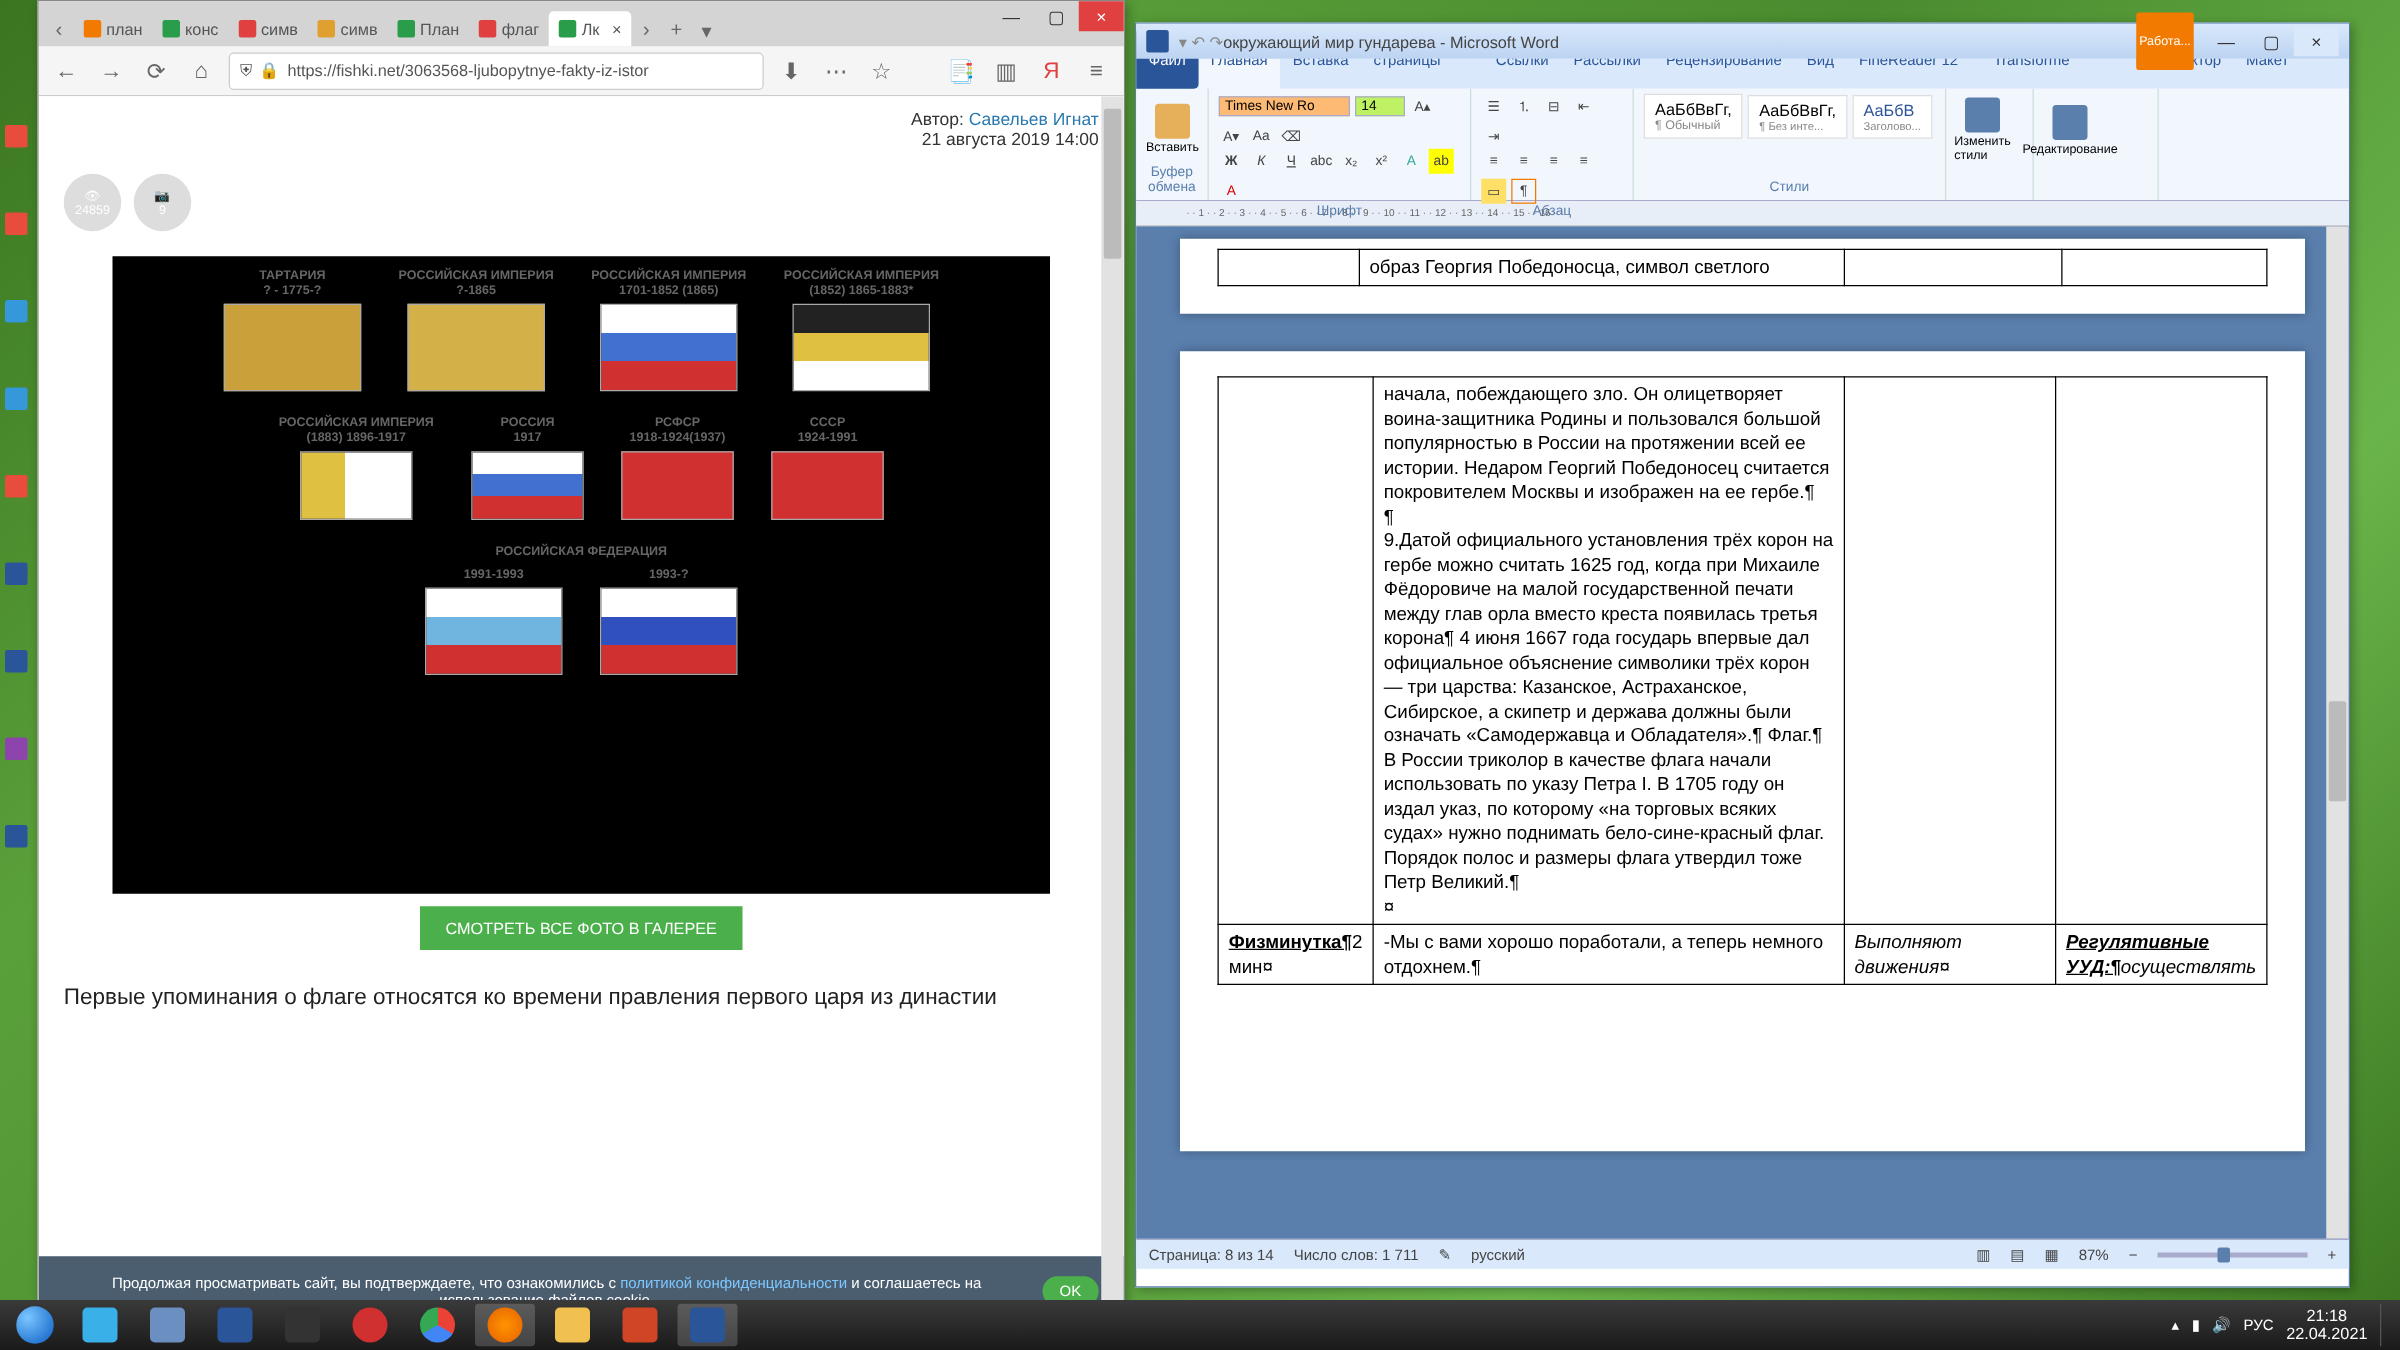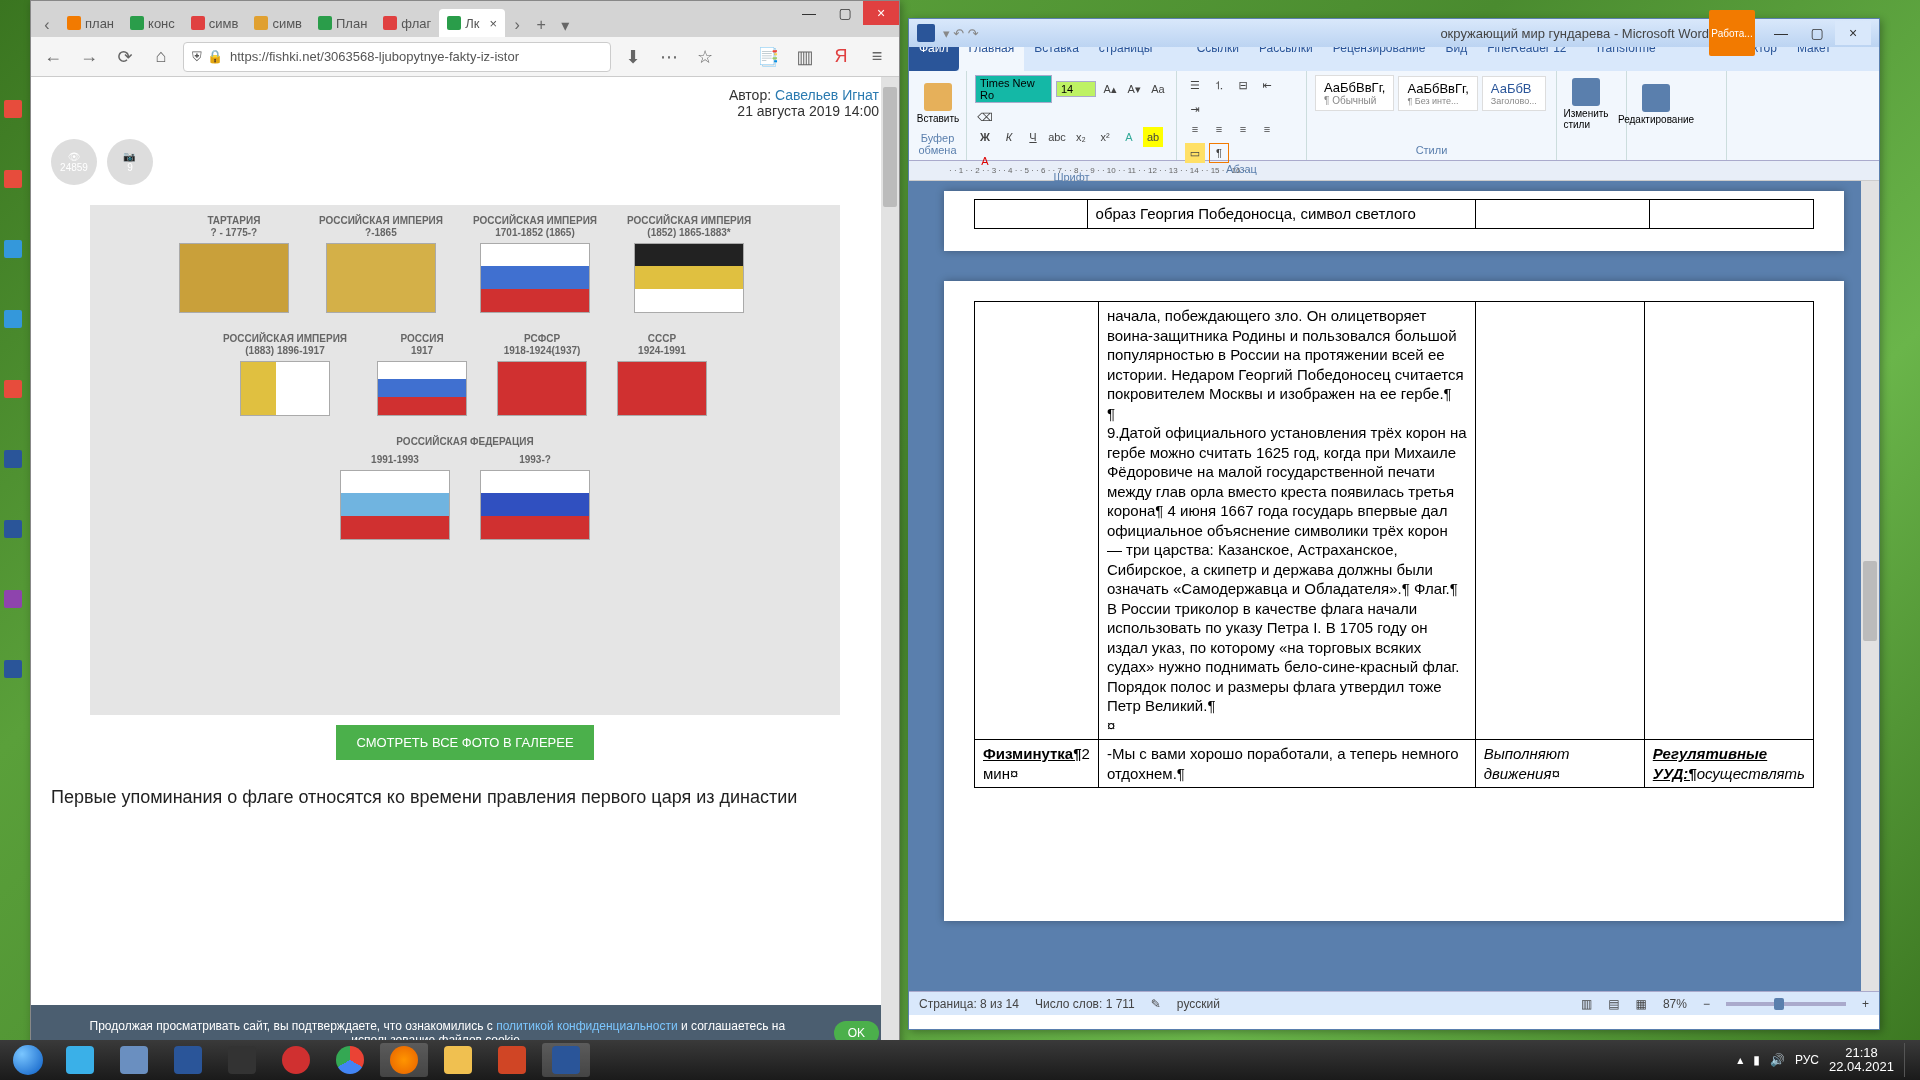--- a/index.html
+++ b/index.html
@@ -20,21 +20,21 @@
 .browser-toolbar{height:40px;background:#f5f5f5;display:flex;align-items:center;padding:0 8px;gap:8px;border-bottom:1px solid #ccc}
 .nav-btn{width:28px;height:28px;display:flex;align-items:center;justify-content:center;color:#666;border-radius:4px;font-size:18px}
 .url-bar{flex:1;height:30px;background:#fff;border:1px solid #ccc;border-radius:4px;display:flex;align-items:center;padding:0 8px;gap:6px;font-size:13px;color:#555}
 .url-bar .lock{color:#3a3}
 .browser-content{height:984px;overflow:hidden;background:#fff;padding:0 20px;position:relative}
 .article-meta{text-align:right;font-size:14px;color:#333;padding:10px 0}
 .article-meta a{color:#2a7ab0}
 .view-badges{display:flex;gap:10px;padding:10px 0}
 .badge{width:46px;height:46px;border-radius:50%;background:#ddd;display:flex;flex-direction:column;align-items:center;justify-content:center;color:#fff;font-size:10px}
 .article-text{font-size:18px;color:#222;line-height:1.5;padding:14px 0}
-.flags-image{width:750px;height:510px;margin:10px auto;background:#e5e5e5;display:flex;flex-direction:column;align-items:center;padding:10px;font-size:11px;font-weight:bold;color:#666}
+.flags-image{width:750px;height:510px;margin:10px auto;background:#000000;display:flex;flex-direction:column;align-items:center;padding:10px;font-size:11px;font-weight:bold;color:#666}
 .flags-row{display:flex;gap:30px;justify-content:center;margin-bottom:20px}
 .flag-item{display:flex;flex-direction:column;align-items:center;gap:4px}
 .flag-lbl{font-size:10px;text-align:center;line-height:1.2}
 .flag{width:110px;height:70px;border:1px solid #aaa}
 .flag.small{width:90px;height:55px}
 .tartar{background:#c9a03a}
 .empire1{background:#d4b048}
 .empire2{background:linear-gradient(to bottom,#fff 33%,#4070d0 33% 66%,#d03030 66%)}
 .empire3{background:linear-gradient(to bottom,#222 33%,#e0c040 33% 66%,#fff 66%)}
 .empire4{background:linear-gradient(to right,#e0c040 40%,#fff 40%);position:relative}
@@ -43,34 +43,34 @@
 .ussr{background:#d03030;position:relative}
 .fed1{background:linear-gradient(to bottom,#fff 33%,#70b4e0 33% 66%,#d03030 66%)}
 .fed2{background:linear-gradient(to bottom,#fff 33%,#3050c0 33% 66%,#d03030 66%)}
 .gallery-btn{background:#4bb04b;color:#fff;padding:10px 20px;font-size:13px;border:none;display:block;margin:10px auto}
 .cookie-bar{position:absolute;bottom:0;left:0;right:0;height:56px;background:rgba(60,80,100,0.92);color:#fff;font-size:12px;display:flex;align-items:center;justify-content:center;gap:10px;padding:0 20px;text-align:center}
 .cookie-bar button{background:#4bb04b;color:#fff;border:none;padding:5px 14px;border-radius:12px;font-size:12px}
 
 .word-window{position:absolute;left:908px;top:18px;width:972px;height:1012px;background:#fff;border:1px solid #5a7fad;box-shadow:2px 2px 8px rgba(0,0,0,0.3)}
 .word-titlebar{height:28px;background:linear-gradient(to bottom,#d9e8fb,#bcd4f2);display:flex;align-items:center;padding:0 8px;font-size:13px;color:#444;position:relative}
 .word-titlebar .logo{width:18px;height:18px;background:#2a5599;border-radius:2px;margin-right:8px}
-.word-titlebar .title{flex:1;text-align:right}
+.word-titlebar .title{flex:1;text-align:left}
 .word-titlebar .badge{background:#f27a00;color:#fff;font-size:10px;padding:2px 6px;border-radius:2px}
 .word-ribbon-tabs{height:24px;background:#d9e8fb;display:flex;align-items:flex-end;font-size:12px}
 .ribbon-tab{padding:16px 10px;color:#2a5599}
 .ribbon-tab.file{background:#2a5599;color:#fff;border-radius:0 0 4px 0}
 .ribbon-tab.active{background:#f2f7fd}
 .word-ribbon{height:90px;background:#f2f7fd;border-bottom:1px solid #aac;display:flex;font-size:11px}
 .ribbon-group{border-right:1px solid #cdd;padding:4px 8px;display:flex;flex-direction:column;justify-content:space-between}
 .ribbon-group .controls{display:flex;gap:4px;flex-wrap:wrap;align-items:center}
 .ribbon-group .label{text-align:center;color:#5a7fad;font-size:11px}
 .rb-btn{display:inline-flex;align-items:center;justify-content:center;min-width:20px;height:20px;color:#444}
 .rb-big{width:42px;height:58px;display:flex;flex-direction:column;align-items:center;justify-content:center;gap:2px;font-size:10px}
 .rb-big .ico{width:28px;height:28px;background:#e6b05a;border-radius:3px}
-.font-select{border:1px solid #aac;background:#14b8a6;padding:1px 4px;font-size:11px;width:77px}
+.font-select{border:1px solid #aac;background:#fdba74;padding:1px 4px;font-size:11px;width:105px}
 .size-select{border:1px solid #aac;background:#bef264;padding:1px 4px;font-size:11px;width:40px}
 .style-sample{border:1px solid #ddd;padding:4px 8px;font-size:13px;background:#fff}
 .word-ruler{height:20px;background:#e8eef8;border-bottom:1px solid #ccc;font-size:8px;color:#666;display:flex;align-items:center;padding-left:40px}
 .word-doc{height:810px;background:#5a7fad;overflow:hidden;padding:10px 20px;position:relative}
 .page{background:#fff;margin:0 auto 30px;width:900px;box-shadow:0 0 8px rgba(0,0,0,0.3);padding:20px 30px}
 .doc-table{width:100%;border-collapse:collapse;font-family:"Times New Roman",serif;font-size:15px}
 .doc-table td{border:1px solid #000;padding:4px 8px;vertical-align:top;line-height:1.3}
 .col1{width:110px}.col2{width:380px}.col3{width:170px}.col4{width:160px}
 .word-status{height:24px;background:#d9e8fb;border-top:1px solid #aac;display:flex;align-items:center;padding:0 10px;font-size:12px;color:#444;gap:16px}
 .word-status .spacer{flex:1}

